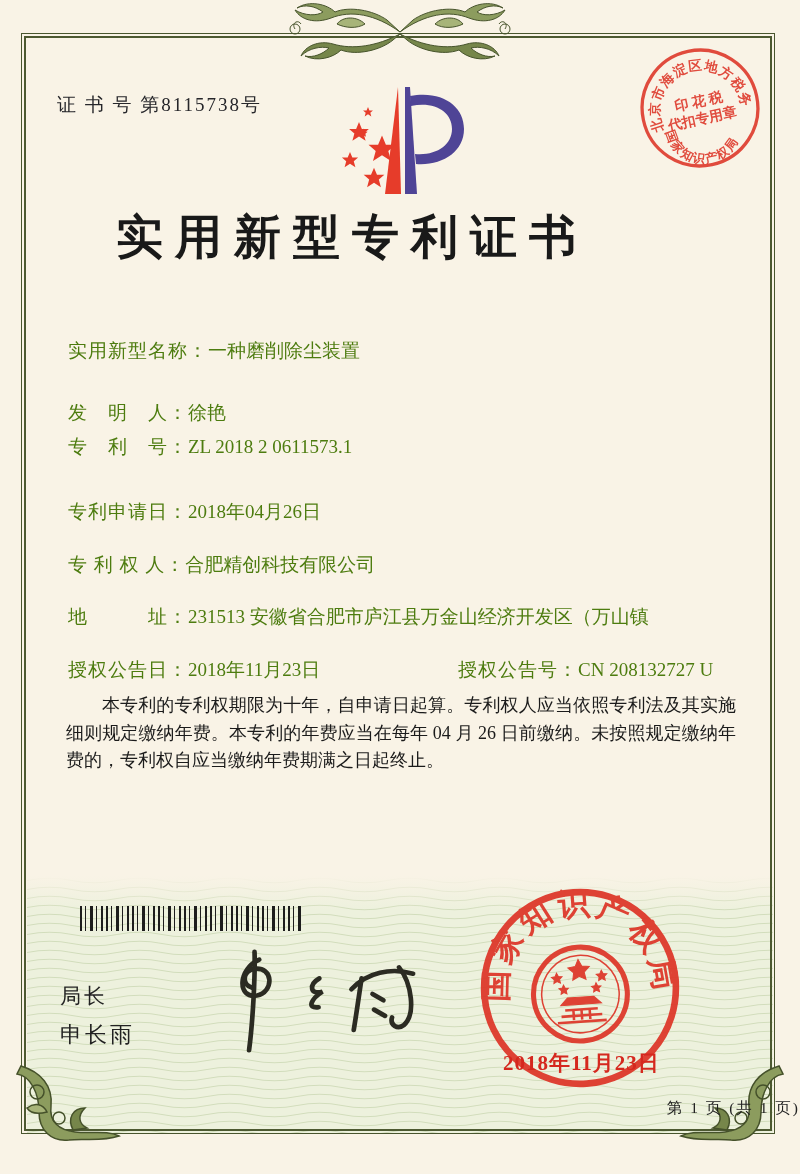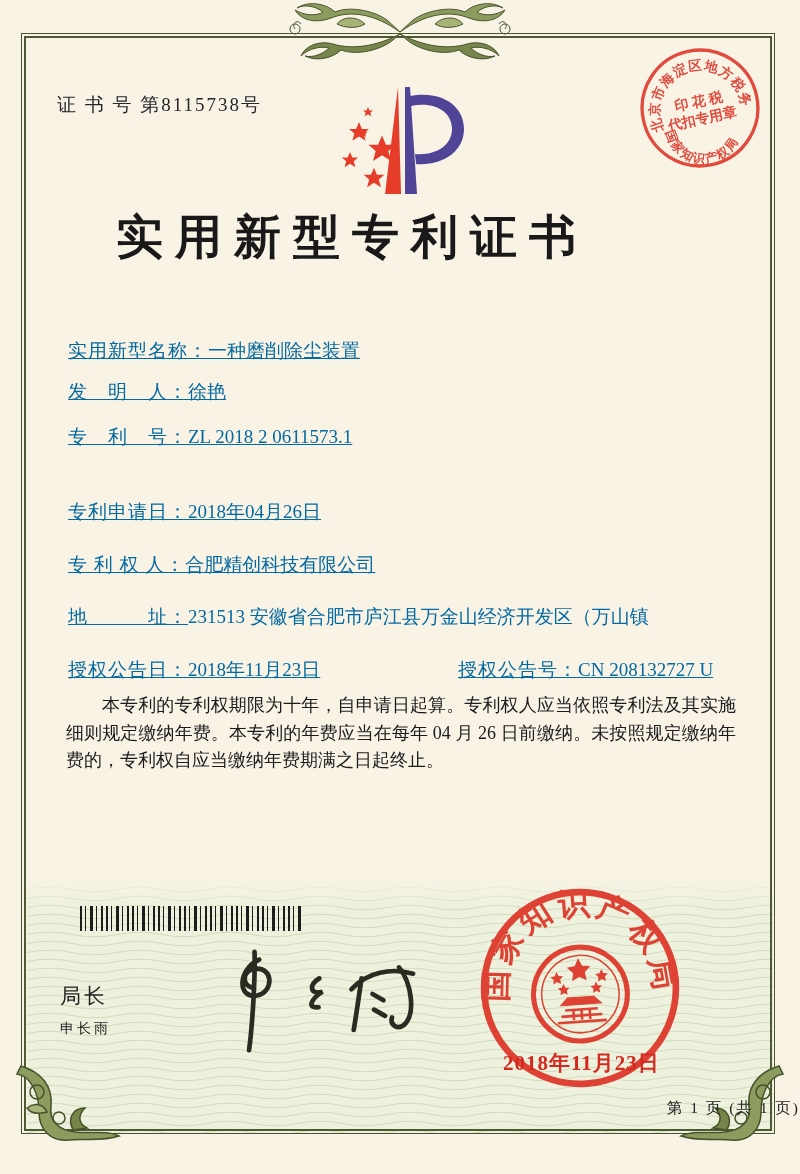--- a/index.html
+++ b/index.html
@@ -16,41 +16,41 @@
   }
   .frame-inner{
     left:2px;top:2px;right:2px;bottom:2px;
     border:2px solid #4d5931;box-sizing:border-box;position:absolute;
   }
   .cert-no{left:40px;top:92px;font-size:19px;letter-spacing:2px;color:#26262a;margin-left:17px;}
   .title{
     left:0;top:206px;width:704px;text-align:center;
     font-size:47px;font-weight:bold;letter-spacing:12px;color:#191919;
   }
-  .field{font-size:19px;color:#0369a1;white-space:nowrap;text-decoration:underline;}
+  .field{font-size:19px;color:#4d7c0f;white-space:nowrap;}
   .field .lab{letter-spacing:1px;}
   .addr-val{display:inline-block;vertical-align:top;white-space:nowrap;}
   .addr-line2{margin-top:7px;}
   .body-text{
     left:66px;top:692px;width:670px;font-size:18px;line-height:27.5px;
     text-align:justify;color:#1b1b1b;
   }
   .body-text p{margin:0;text-indent:2em;}
   .barcode{
     left:80px;top:906px;width:224px;height:25px;
     background:
       repeating-linear-gradient(90deg,
         #1d1d1d 0 2px, rgba(0,0,0,0) 2px 5px,
         #1d1d1d 5px 6px, rgba(0,0,0,0) 6px 10px,
         #1d1d1d 10px 13px, rgba(0,0,0,0) 13px 16px,
         #1d1d1d 16px 17px, rgba(0,0,0,0) 17px 21px,
         #1d1d1d 21px 23px, rgba(0,0,0,0) 23px 26px);
   }
   .director-label{left:60px;top:982px;font-size:21px;letter-spacing:3px;color:#222;text-align:center;}
-  .director-name{left:60px;top:1020px;font-size:14px;letter-spacing:3px;color:#222;}
+  .director-name{left:60px;top:1020px;font-size:22px;letter-spacing:3px;color:#222;}
   .seal-date{
     left:503px;top:1049px;font-size:21px;letter-spacing:1px;
     color:#d5281e;font-weight:bold;z-index:6;
   }
   .page-footer{
     left:0;top:1098px;width:800px;text-align:right;
     font-size:15.5px;letter-spacing:2px;color:#222;z-index:6;
   }
   .z1{z-index:1}.z2{z-index:2}.z3{z-index:3}.z4{z-index:4}.z5{z-index:5}
 </style>
@@ -137,24 +137,24 @@
     <text x="60" y="58" font-size="13.5" font-weight="bold" text-anchor="middle">印 花 税</text>
     <text x="60" y="75" font-size="13.5" font-weight="bold" text-anchor="middle">代扣专用章</text>
   </g>
 </svg>
 
 <div class="abs title z4">实用新型专利证书</div>
 
 <div class="abs field z4" style="left:68px;top:338px">
   <span class="lab">实用新型名称：</span><span>一种磨削除尘装置</span>
 </div>
-<div class="abs field z4" style="left:68px;top:379px">
+<div class="abs field z4" style="left:68px;top:400px">
   <span class="lab">发　明　人：</span><span>徐艳</span>
 </div>
-<div class="abs field z4" style="left:68px;top:424px">
+<div class="abs field z4" style="left:68px;top:434px">
   <span class="lab">专　利　号：</span><span>ZL 2018 2 0611573.1</span>
 </div>
 <div class="abs field z4" style="left:68px;top:499px">
   <span class="lab">专利申请日：</span><span>2018年04月26日</span>
 </div>
 <div class="abs field z4" style="left:68px;top:552px">
   <span class="lab">专 利 权 人：</span><span>合肥精创科技有限公司</span>
 </div>
 <div class="abs field z4" style="left:68px;top:604px">
   <span class="lab">地　　　址：</span><span class="addr-val"><span>231513 安徽省合肥市庐江县万金山经济开发区（万山镇</span></span>

